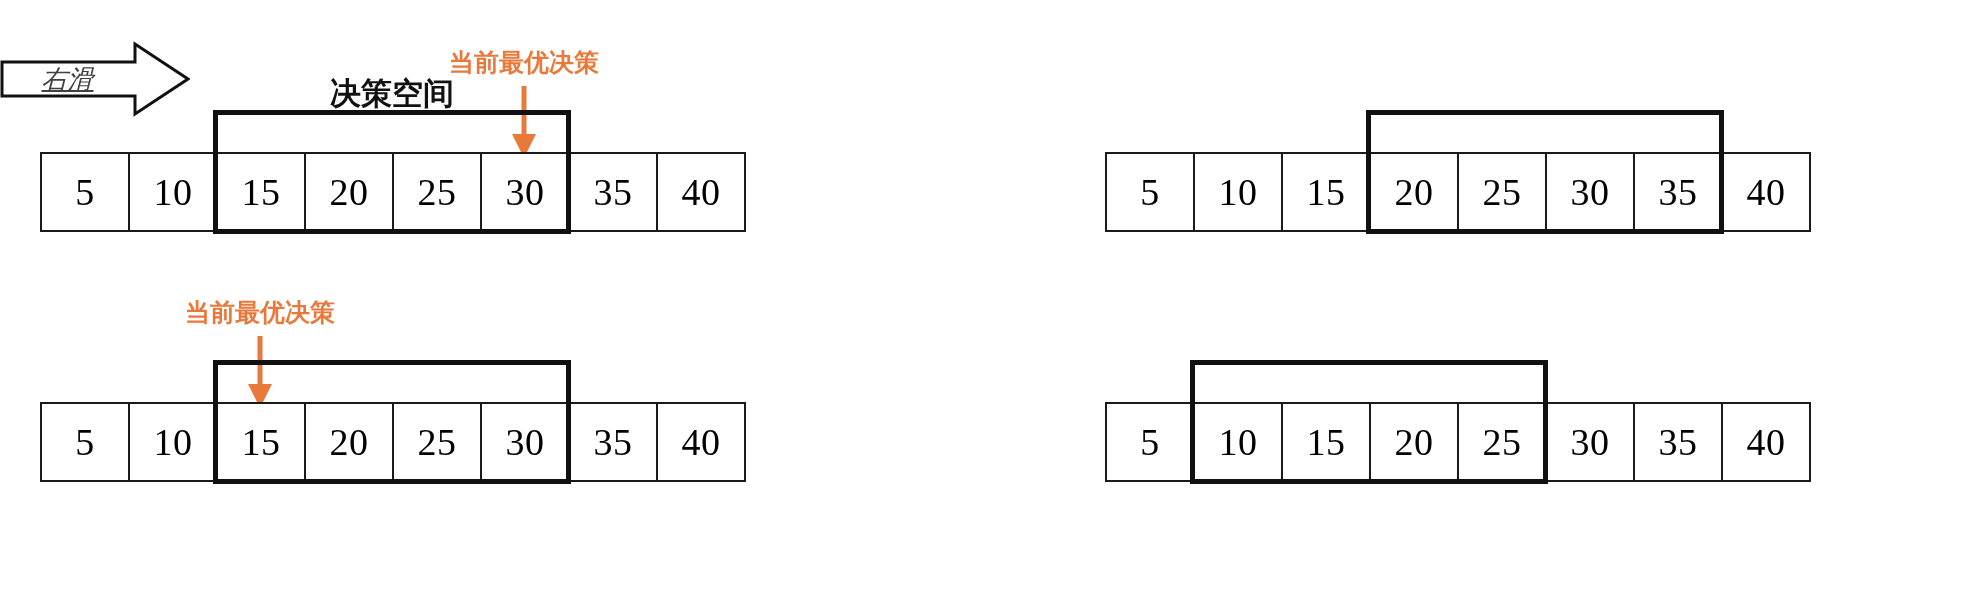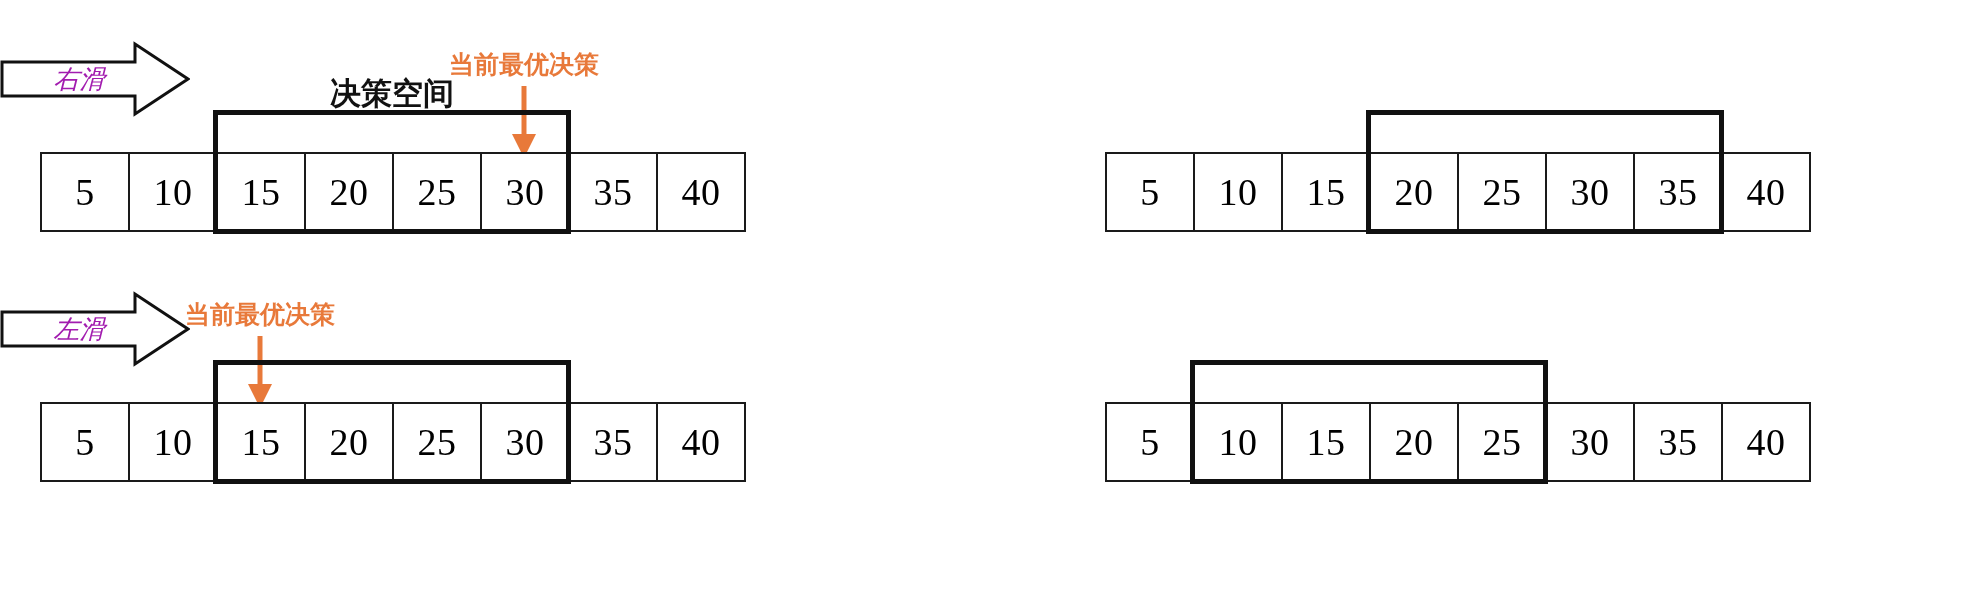--- a/index.html
+++ b/index.html
@@ -72,21 +72,21 @@
   
   .annot {
     position: absolute;
     pointer-events: none;
   }
   .annot-label {
     position: absolute;
     white-space: nowrap;
     font-size: 25px;
     font-weight: bold;
-    font-family: Liberation Sans, sans-serif;
+    font-family: Liberation Mono, monospace;
     line-height: 1;
     transform: translateX(-50%);
   }
   .annot-arrow {
     position: absolute;
     transform: translateX(-50%);
   }
 
   
   .space-title {
@@ -103,31 +103,32 @@
 
   
   .block-arrow {
     position: absolute;
     width: 190px;
     height: 78px;
   }
   .block-arrow svg { display: block; }
   .block-arrow-text {
     position: absolute;
-    left: 12px;
+    left: 0;
     top: 0;
     width: 135px;
     height: 78px;
     display: flex;
     align-items: center;
     justify-content: center;
     font-size: 26px;
     font-family: "DejaVu Sans", "Liberation Sans", sans-serif;
-    color: #a21caf;
+    color: #404040;
     font-style: italic;
+    text-decoration: underline;
   }
 </style>
 </head>
 <body>
 
 <div class="canvas">
 
   <div class="row row-top">
 
     <div class="space-title" id="title-r0" style="left: 392px; top: 30px; display: block;">决策空间</div>
@@ -191,26 +192,20 @@
         <div class="cell">10</div>
         <div class="cell">15</div>
         <div class="cell">20</div>
         <div class="cell">25</div>
         <div class="cell">30</div>
         <div class="cell">35</div>
         <div class="cell">40</div>
       </div>
     <div class="window-frame" id="frame-r1-before" style="left: 213px; top: 70px; width: 358px; height: 124px;"></div>
 
-    <div class="block-arrow" id="blockarrow-r1">
-      <svg width="190" height="78" viewBox="0 0 190 78">
-        <polygon points="2,22 135,22 135,4 188,39 135,74 135,56 2,56" fill="#ffffff" stroke="#111111" stroke-width="3" stroke-linejoin="miter"></polygon>
-      </svg>
-      <div class="block-arrow-text">左滑</div>
-    </div>
 
     <div class="array array-right" id="array-r1-after">
         <div class="cell">5</div>
         <div class="cell">10</div>
         <div class="cell">15</div>
         <div class="cell">20</div>
         <div class="cell">25</div>
         <div class="cell">30</div>
         <div class="cell">35</div>
         <div class="cell">40</div>

